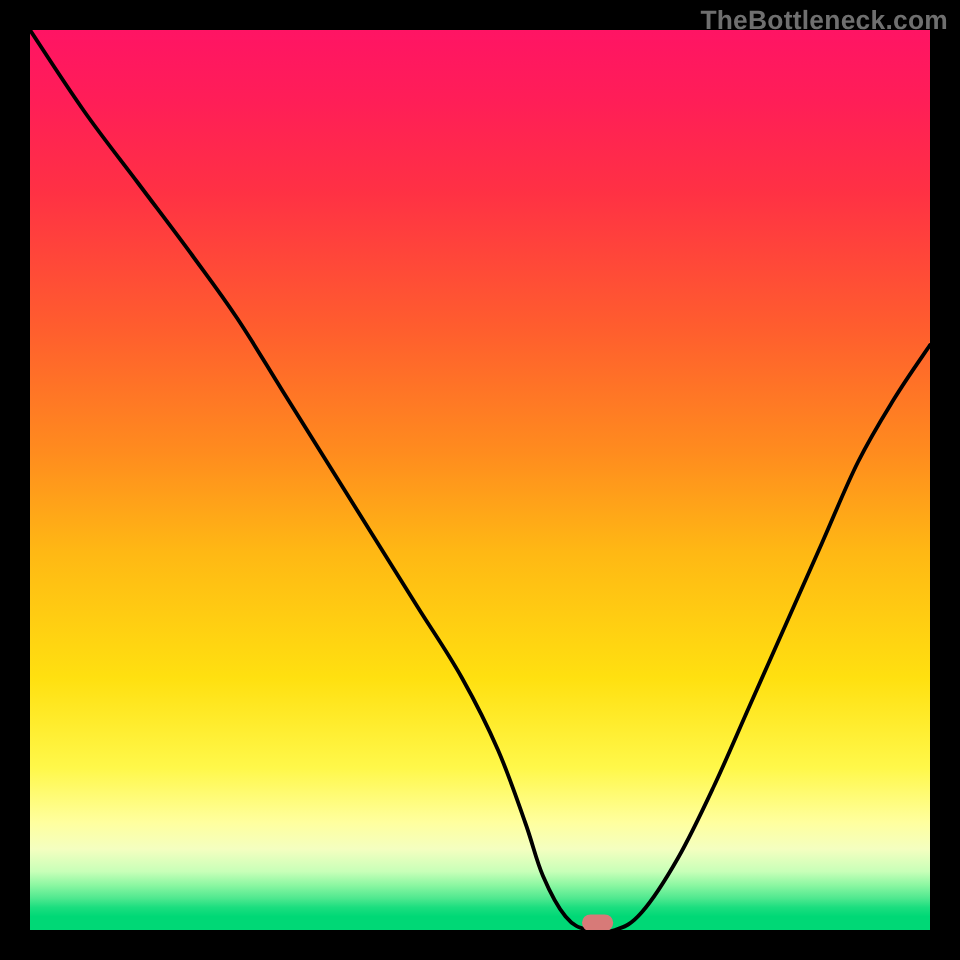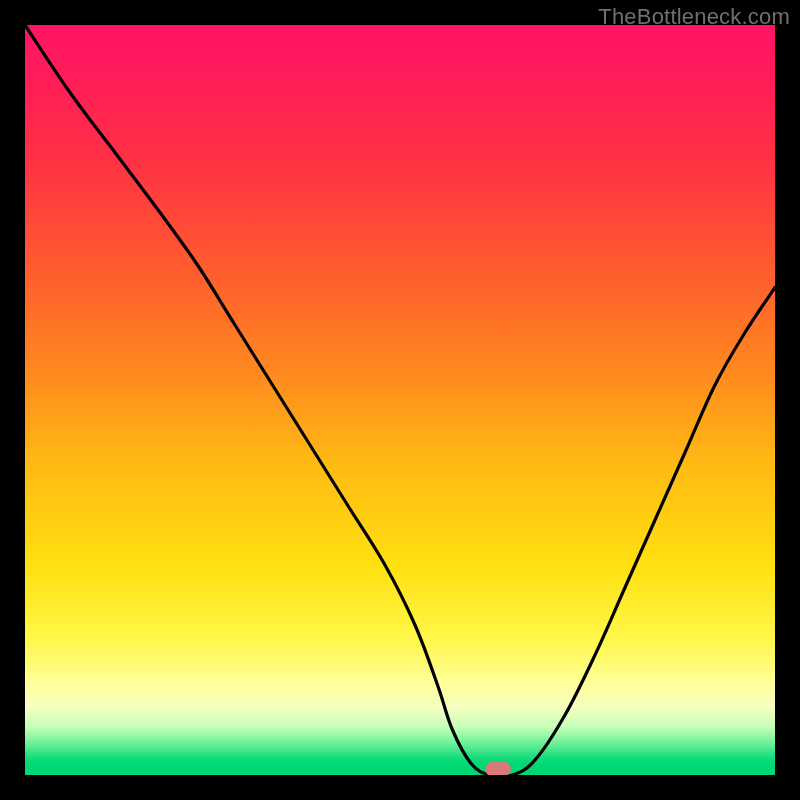--- a/index.html
+++ b/index.html
@@ -16,21 +16,21 @@
     width: 800px;
     height: 800px;
     background: #000;
   }
   .watermark {
     position: absolute;
     top: 4px;
     right: 10px;
     color: #6f6f6f;
     font-size: 22px;
-    font-weight: 400;
+    font-weight: 700;
     letter-spacing: 0.2px;
     z-index: 10;
   }
   .plot-area {
     position: absolute;
     left: 25px;
     top: 25px;
     width: 750px;
     height: 750px;
     overflow: hidden;

